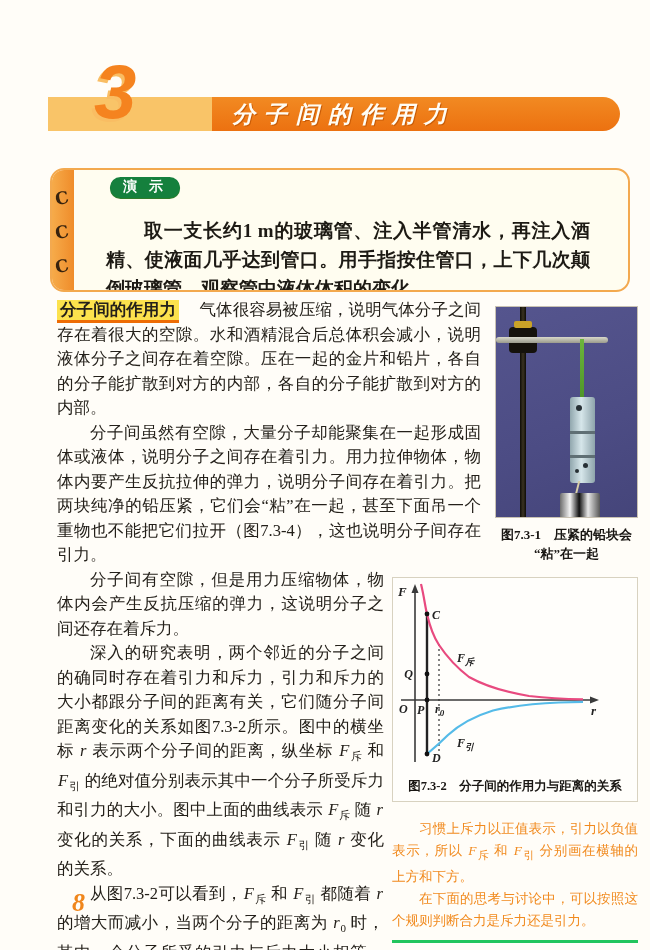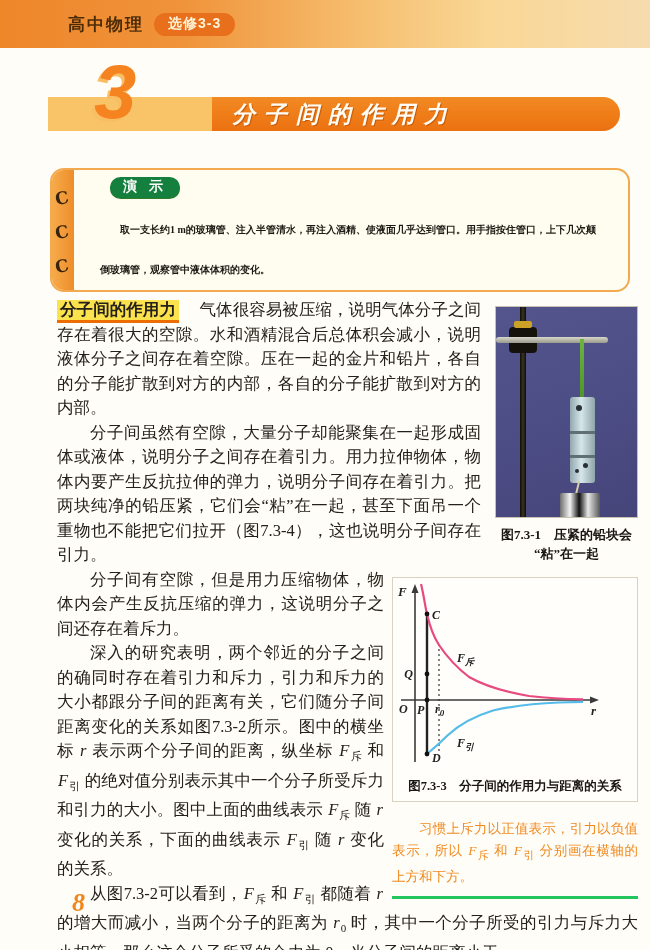--- a/index.html
+++ b/index.html
@@ -80,22 +80,22 @@
   .demo-badge{
     display:inline-block;margin-left:22px;
     background:#15803d;color:#ffffff;
     border-radius:11px;padding:1px 13px 2px 13px;
     font-family:"Liberation Sans","DejaVu Sans",sans-serif;
     font-size:14px;font-weight:bold;letter-spacing:4px;
     box-shadow:0 1px 0 #2f7d2a;
   }
   .demo-text{margin:4px 0 0 0;}
   .demo-text p{
-    margin:12px;text-indent:2em;
-    font-size:10px;line-height:40px;font-weight:bold;color:#1d1a14;
+    margin:18px;text-indent:2em;
+    font-size:19px;line-height:29px;font-weight:bold;color:#1d1a14;
     text-align:justify;
   }
 
   
   .body-area{
     position:absolute;top:298px;left:57px;width:581px;
   }
   .body-area p.body-par{
     margin:0;font-size:16.5px;line-height:24.5px;text-align:justify;
     color:#24201a;
@@ -183,24 +183,20 @@
   
   .ax-label{font-family:"Liberation Serif",serif;font-style:italic;font-weight:bold;font-size:13px;fill:#222;}
   .pt-label{font-family:"Liberation Serif",serif;font-style:italic;font-weight:bold;font-size:12px;fill:#222;}
   .sub-label{font-family:"Liberation Serif",serif;font-size:9px;fill:#222;}
 </style>
 </head>
 <body>
 
 <div class="page">
 
-  <div class="top-band">
-    <span class="course-name">高中物理</span>
-    <span class="module-badge">选修3-3</span>
-  </div>
 
   <div class="chapter-header">
     <div class="light-bar"></div>
     <div class="title-bar">
       <span class="chapter-title">分子间的作用力</span>
     </div>
     <div class="chapter-number">3</div>
   </div>
 
   <div class="demo-box">
@@ -267,25 +263,26 @@
 
           <text x="39" y="37" class="pt-label">C</text>
           <text x="20" y="96" class="pt-label" text-anchor="end">Q</text>
           <text x="24" y="132" class="pt-label">P</text>
           <text x="39" y="180" class="pt-label">D</text>
           <text x="42" y="131" class="pt-label"><tspan>r</tspan><tspan dy="3" class="sub-label">0</tspan></text>
 
           <text x="64" y="80" class="pt-label" font-size="13"><tspan>F</tspan><tspan dy="3" class="sub-label">斥</tspan></text>
           <text x="64" y="165" class="pt-label" font-size="13"><tspan>F</tspan><tspan dy="3" class="sub-label">引</tspan></text>
         </svg>
-        <div class="graph-caption">图7.3-3　分子间的作用力与距离的关系</div>
+        <div class="graph-caption">图7.3-2　分子间的作用力与距离的关系</div>
       </div>
 
       <div class="side-note">
         <p><span class="seg-n">习惯上斥力以正值表示，引力以负值表示，所以 </span><span class="seg-v">F</span><span class="seg-sub">斥</span><span class="seg-n"> 和 </span><span class="seg-v">F</span><span class="seg-sub">引</span><span class="seg-n"> 分别画在横轴的上方和下方。</span></p>
+        <p><span class="seg-n">在下面的思考与讨论中，可以按照这个规则判断合力是斥力还是引力。</span></p>
       </div>
     </div>
 
     <p class="body-par"><span class="seg-hl">分子间的作用力</span><span class="seg-n">　气体很容易被压缩，说明气体分子之间存在着很大的空隙。水和酒精混合后总体积会减小，说明液体分子之间存在着空隙。压在一起的金片和铅片，各自的分子能扩散到对方的内部，各自的分子能扩散到对方的内部。</span></p>
     <p class="body-par ind"><span class="seg-n">分子间虽然有空隙，大量分子却能聚集在一起形成固体或液体，说明分子之间存在着引力。用力拉伸物体，物体内要产生反抗拉伸的弹力，说明分子间存在着引力。把两块纯净的铅压紧，它们会“粘”在一起，甚至下面吊一个重物也不能把它们拉开（图7.3-4），这也说明分子间存在引力。</span></p>
     <p class="body-par ind"><span class="seg-n">分子间有空隙，但是用力压缩物体，物体内会产生反抗压缩的弹力，这说明分子之间还存在着斥力。</span></p>
     <p class="body-par ind"><span class="seg-n">深入的研究表明，两个邻近的分子之间的确同时存在着引力和斥力，引力和斥力的大小都跟分子间的距离有关，它们随分子间距离变化的关系如图7.3-2所示。图中的横坐标 </span><span class="seg-v">r</span><span class="seg-n"> 表示两个分子间的距离，纵坐标 </span><span class="seg-v">F</span><span class="seg-sub">斥</span><span class="seg-n"> 和 </span><span class="seg-v">F</span><span class="seg-sub">引</span><span class="seg-n"> 的绝对值分别表示其中一个分子所受斥力和引力的大小。图中上面的曲线表示 </span><span class="seg-v">F</span><span class="seg-sub">斥</span><span class="seg-n"> 随 </span><span class="seg-v">r</span><span class="seg-n"> 变化的关系，下面的曲线表示 </span><span class="seg-v">F</span><span class="seg-sub">引</span><span class="seg-n"> 随 </span><span class="seg-v">r</span><span class="seg-n"> 变化的关系。</span></p>
     <p class="body-par ind"><span class="seg-n">从图7.3-2可以看到，</span><span class="seg-v">F</span><span class="seg-sub">斥</span><span class="seg-n"> 和 </span><span class="seg-v">F</span><span class="seg-sub">引</span><span class="seg-n"> 都随着 </span><span class="seg-v">r</span><span class="seg-n"> 的增大而减小，当两个分子的距离为 </span><span class="seg-v">r</span><span class="seg-sub">0</span><span class="seg-n"> 时，其中一个分子所受的引力与斥力大小相等，那么这个分子所受的合力为 0。当分子间的距离小于 </span></p>
   </div>
 

